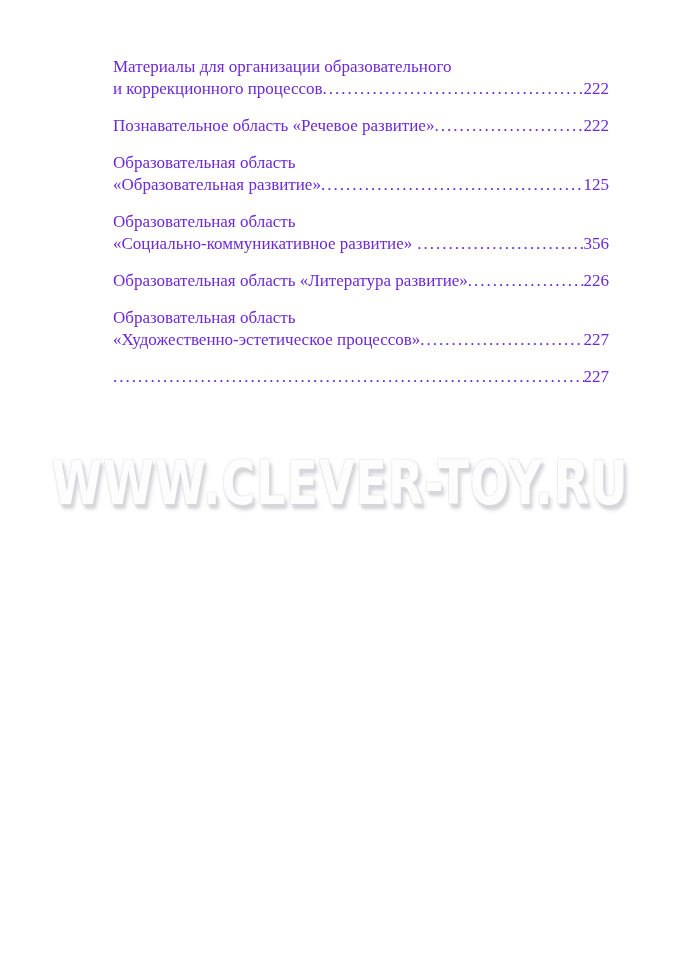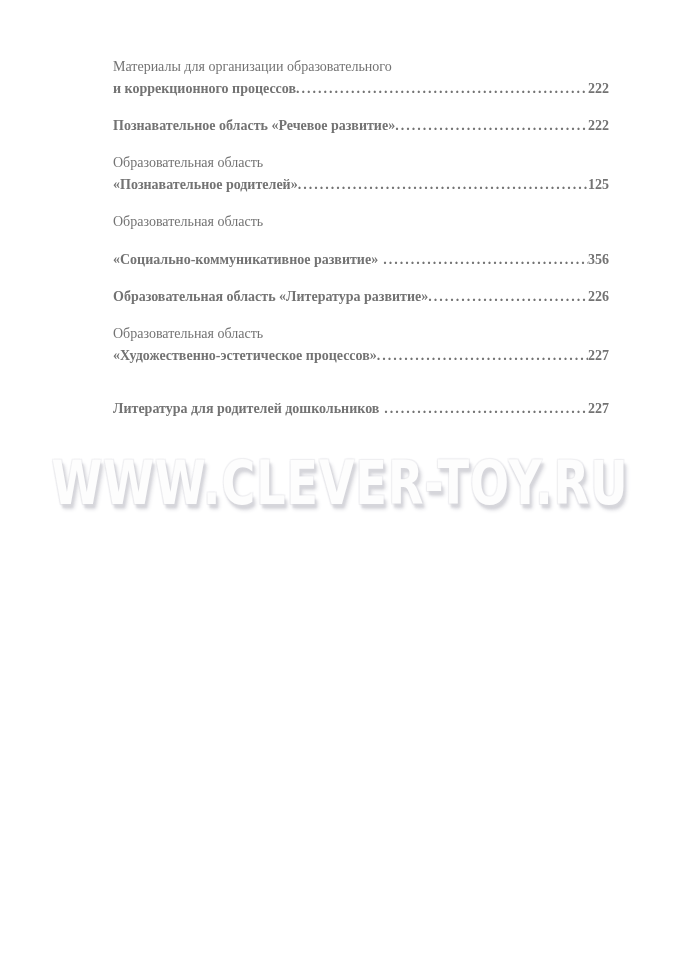--- a/index.html
+++ b/index.html
@@ -13,39 +13,37 @@
     height: 960px;
     background: #ffffff;
     overflow: hidden;
     font-family: "Liberation Serif", serif;
   }
   .toc {
     position: absolute;
     left: 113px;
     top: 56px;
     width: 496px;
-    font-size: 14px;
+    font-size: 17px;
     line-height: 22px;
-    color: #737373;
+    color: #6d28d9;
   }
   .toc-entry {
     margin-bottom: 15px;
   }
   .toc-leader-line {
     display: flex;
     align-items: baseline;
-    font-weight: bold;
   }
   .toc-title {
     white-space: nowrap;
     flex: 0 0 auto;
   }
   .toc-title.sp {
     padding-right: 5px;
-    margin-top: 16px;
   }
   .dots {
     flex: 1 1 auto;
     min-width: 0;
     overflow: hidden;
     white-space: nowrap;
     letter-spacing: 2px;
   }
   .pagenum {
     flex: 0 0 auto;
@@ -93,21 +91,21 @@
       <div class="toc-leader-line">
           <span class="toc-title">Познавательное область «Речевое развитие»</span>
           <span class="dots">........................................................................................................................................................................................................</span>
           <span class="pagenum">222</span>
         </div>
     </div>
 
     <div class="toc-entry">
       <div class="toc-title-line">Образовательная область</div>
       <div class="toc-leader-line">
-          <span class="toc-title">«Познавательное родителей»</span>
+          <span class="toc-title">«Образовательная развитие»</span>
           <span class="dots">........................................................................................................................................................................................................</span>
           <span class="pagenum">125</span>
         </div>
     </div>
 
     <div class="toc-entry">
       <div class="toc-title-line">Образовательная область</div>
       <div class="toc-leader-line">
           <span class="toc-title sp">«Социально-коммуникативное развитие»</span>
           <span class="dots">........................................................................................................................................................................................................</span>
@@ -127,21 +125,20 @@
       <div class="toc-title-line">Образовательная область</div>
       <div class="toc-leader-line">
           <span class="toc-title">«Художественно-эстетическое процессов»</span>
           <span class="dots">........................................................................................................................................................................................................</span>
           <span class="pagenum">227</span>
         </div>
     </div>
 
     <div class="toc-entry">
       <div class="toc-leader-line">
-          <span class="toc-title sp">Литература для родителей дошкольников</span>
           <span class="dots">........................................................................................................................................................................................................</span>
           <span class="pagenum">227</span>
         </div>
     </div>
 
   </div>
 
   <div class="watermark">WWW.CLEVER-TOY.RU</div>
 
 </div>

